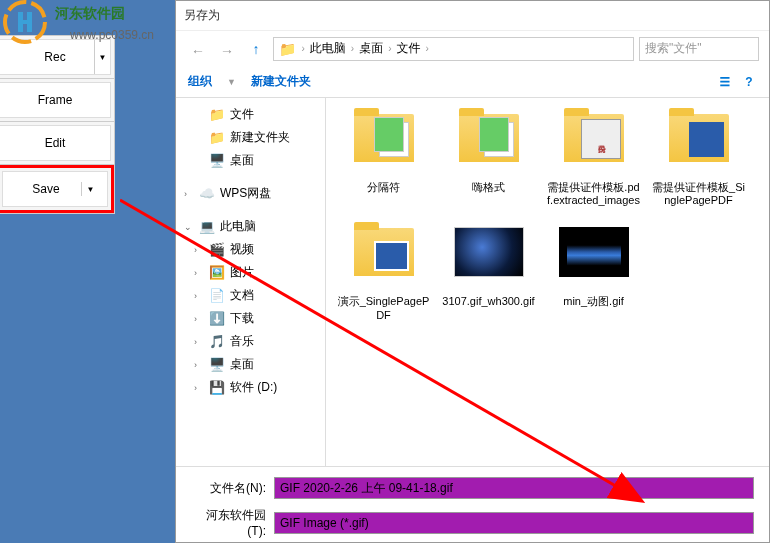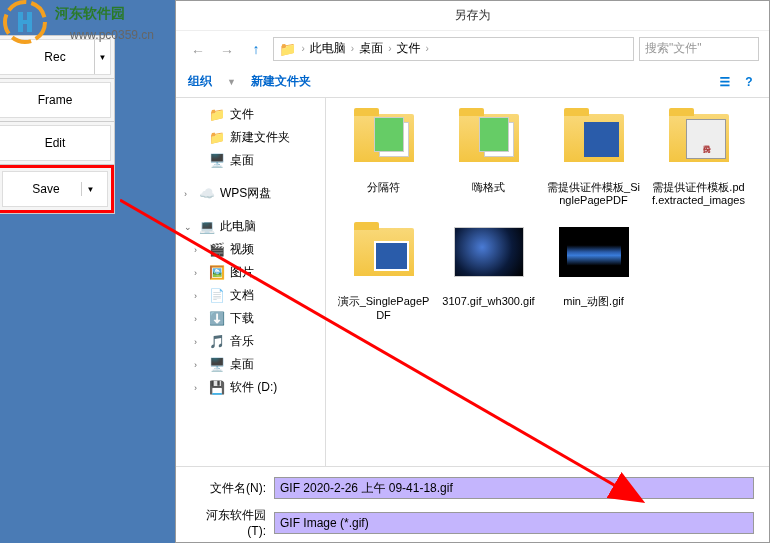--- a/index.html
+++ b/index.html
@@ -9,21 +9,21 @@
     .watermark-text { position: absolute; top: 5px; left: 55px; font-size: 14px; font-weight: bold; color: #2a7a2a; z-index: 10; }
     .watermark-url { position: absolute; top: 28px; left: 70px; font-size: 12px; color: #666; z-index: 10; }
     
     .left-toolbar { position: absolute; left: -5px; top: 35px; width: 120px; background: #f5f5f5; border: 1px solid #ccc; z-index: 5; }
     .tb-row { display: flex; border-bottom: 1px solid #ccc; }
     .tb-btn { flex: 1; padding: 10px 8px; text-align: center; font-size: 12px; background: #fff; border: 1px solid #ddd; margin: 3px; position: relative; }
     .tb-dropdown { width: 18px; display: flex; align-items: center; justify-content: center; border-left: 1px solid #ccc; font-size: 8px; }
     .save-highlight { border: 3px solid #ff0000; }
     
     .dialog { position: absolute; left: 175px; top: 0; width: 595px; height: 543px; background: #fff; border: 1px solid #999; }
-    .dialog-titlebar { height: 30px; background: #fff; display: flex; align-items: center; padding: 0 8px; border-bottom: 1px solid #eee; justify-content: center; }
+    .dialog-titlebar { height: 30px; background: #fff; display: flex; align-items: center; padding: 0 8px; border-bottom: 1px solid #eee; }
     .dialog-title { font-size: 12px; color: #333; }
     
     .nav-bar { height: 35px; display: flex; align-items: center; padding: 0 10px; gap: 5px; }
     .nav-btn { width: 24px; height: 24px; display: flex; align-items: center; justify-content: center; color: #999; font-size: 14px; }
     .nav-btn.active { color: #0078d7; }
     .breadcrumb { flex: 1; height: 24px; border: 1px solid #ccc; display: flex; align-items: center; padding: 0 5px; font-size: 12px; gap: 5px; }
     .folder-icon-small { color: #f4c542; font-size: 14px; }
     .bc-sep { color: #999; font-size: 10px; }
     .search-box { width: 120px; height: 24px; border: 1px solid #ccc; padding: 0 5px; font-size: 12px; color: #999; display: flex; align-items: center; }
     
@@ -44,21 +44,21 @@
     .file-item { width: 95px; display: flex; flex-direction: column; align-items: center; gap: 13px; }
     .file-thumb { width: 75px; height: 60px; display: flex; align-items: center; justify-content: center; }
     .folder-big { width: 60px; height: 48px; background: linear-gradient(#f9d878, #f4c542); border-radius: 2px 2px 0 0; position: relative; }
     .folder-big::before { content: ''; position: absolute; top: -6px; left: 0; width: 25px; height: 8px; background: #f4c542; border-radius: 2px 2px 0 0; }
     .thumb-img { width: 70px; height: 50px; border: 1px solid #ccc; }
     .file-name { font-size: 11px; text-align: center; word-break: break-all; line-height: 1.2; max-height: 40px; overflow: hidden; }
     
     .bottom-inputs { padding: 10px 15px 0; border-top: 1px solid #ddd; }
     .input-row { display: flex; align-items: center; margin-bottom: 8px; gap: 8px; }
     .input-label { width: 75px; text-align: right; font-size: 12px; }
-    .input-field { flex: 1; height: 22px; border: 1px solid #999; padding: 0 5px; font-size: 12px; background: #c4b5fd; }
+    .input-field { flex: 1; height: 22px; border: 1px solid #999; padding: 0 5px; font-size: 12px; background: #a21caf; }
     
     .dialog-footer { display: flex; align-items: center; padding: 8px 15px 12px; gap: 10px; }
     
     .arrow-svg { position: absolute; left: 120px; top: 190px; width: 580px; height: 330px; z-index: 100; pointer-events: none; }
   </style>
 </head>
 <body>
 
 <svg class="watermark-logo" viewBox="0 0 55 45">
   <circle cx="25" cy="22" r="20" fill="none" stroke="#f4a020" stroke-width="4" stroke-dasharray="20 5"></circle>
@@ -204,32 +204,32 @@
             <div class="folder-big" style="position:relative">
               <div style="position:absolute;right:5px;bottom:5px;width:30px;height:35px;background:#fff;border:1px solid #ccc"></div>
               <div style="position:absolute;right:10px;bottom:10px;width:30px;height:35px;background:#6c6;border:1px solid #ccc"></div>
             </div>
           </div>
           <div class="file-name">嗨格式</div>
         </div>
         <div class="file-item">
           <div class="file-thumb">
             <div class="folder-big" style="position:relative">
+              <div style="position:absolute;right:3px;bottom:3px;width:40px;height:40px;background:#eee;border:1px solid #999;display:flex;align-items:center;justify-content:center;font-size:8px;text-align:center;color:#a33;writing-mode:vertical-rl">民身份</div>
+            </div>
+          </div>
+          <div class="file-name">需提供证件模板.pdf.extracted_images</div>
+        </div>
+        <div class="file-item">
+          <div class="file-thumb">
+            <div class="folder-big" style="position:relative">
               <div style="position:absolute;right:5px;bottom:5px;width:35px;height:35px;background:#2a5caa"></div>
             </div>
           </div>
           <div class="file-name">需提供证件模板_SinglePagePDF</div>
-        </div>
-        <div class="file-item">
-          <div class="file-thumb">
-            <div class="folder-big" style="position:relative">
-              <div style="position:absolute;right:3px;bottom:3px;width:40px;height:40px;background:#eee;border:1px solid #999;display:flex;align-items:center;justify-content:center;font-size:8px;text-align:center;color:#a33;writing-mode:vertical-rl">民身份</div>
-            </div>
-          </div>
-          <div class="file-name">需提供证件模板.pdf.extracted_images</div>
         </div>
         <div class="file-item">
           <div class="file-thumb">
             <div class="folder-big" style="position:relative">
               <div style="position:absolute;right:5px;bottom:5px;width:35px;height:30px;background:#2a5caa;border:2px solid #fff"></div>
             </div>
           </div>
           <div class="file-name">演示_SinglePagePDF</div>
         </div>
         <div class="file-item">

